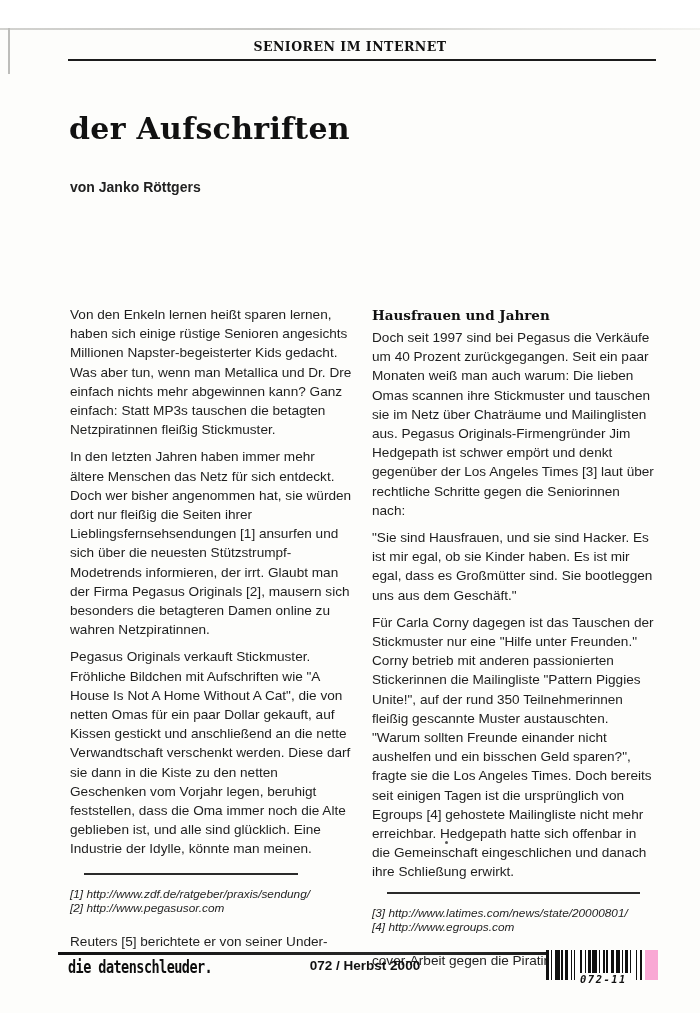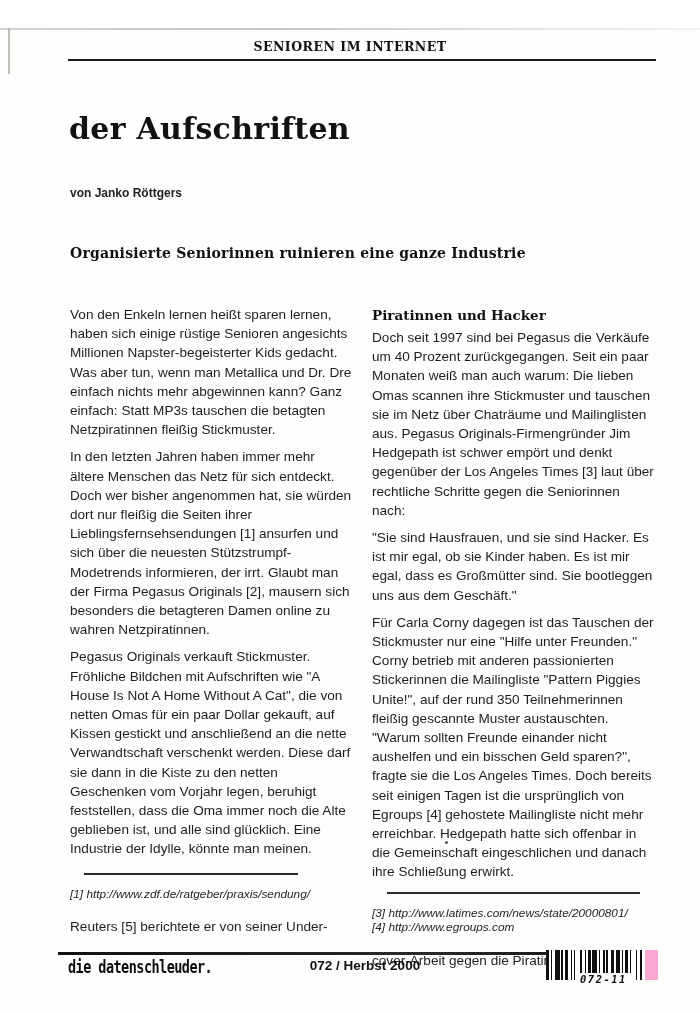--- a/index.html
+++ b/index.html
@@ -16,21 +16,21 @@
   .scan-leftline{position:absolute;top:0;left:8px;width:2px;height:46px;background:#bdbdba;}
   .speck{position:absolute;width:3px;height:3px;border-radius:50%;background:#555;}
 
   .slab{font-family:"DejaVu Serif",serif;font-weight:bold;color:#111;}
 
   .header-label{position:absolute;top:11px;left:0;width:100%;text-align:center;
     font-size:12.5px;letter-spacing:.5px;}
   .header-rule{position:absolute;left:68px;top:31px;width:588px;height:2px;background:#1c1c1c;}
 
   .title{position:absolute;left:69px;top:83px;font-size:30px;line-height:36px;letter-spacing:.3px;}
-  .byline{position:absolute;left:70px;top:158px;font-size:12px;font-weight:bold;color:#222;}
+  .byline{position:absolute;left:70px;top:151px;font-size:14px;font-weight:bold;color:#222;}
   .standfirst{position:absolute;left:70px;top:217px;font-size:14px;letter-spacing:.2px;}
 
   .col{position:absolute;top:277px;width:282px;font-size:13.6px;line-height:19.2px;color:#1e1e1e;}
   #left-col{left:70px;}
   #right-col{left:372px;}
   .col p{margin:0 0 8px 0;}
   .section-heading{font-family:"DejaVu Serif",serif;font-weight:bold;font-size:13.5px;
     color:#111;margin:0 0 3px 0;line-height:20px;}
 
   .fn-rule{height:2px;background:#2a2a2a;border:none;}
@@ -63,35 +63,35 @@
   <div class="scan-leftline"></div>
 
   <div class="header-label slab">SENIOREN IM INTERNET</div>
   <div class="header-rule"></div>
 
   <div class="title slab">
     <div>der Aufschriften</div>
   </div>
   <div class="byline">von Janko Röttgers</div>
 
-  <div class="standfirst slab">Organisierte Seniorinnen ruinieren eine ganze Industrie</div>
 
   <div class="col" id="left-col">
     <p>Von den Enkeln lernen heißt sparen lernen, haben sich einige rüstige Senioren angesichts Millionen Napster-begeisterter Kids gedacht. Was aber tun, wenn man Metallica und Dr. Dre einfach nichts mehr abgewinnen kann? Ganz einfach: Statt MP3s tauschen die betagten Netzpiratinnen fleißig Stickmuster.</p>
     <p>In den letzten Jahren haben immer mehr ältere Menschen das Netz für sich entdeckt. Doch wer bisher angenommen hat, sie würden dort nur fleißig die Seiten ihrer Lieblingsfernsehsendungen [1] ansurfen und sich über die neuesten Stützstrumpf-Modetrends informieren, der irrt. Glaubt man der Firma Pegasus Originals [2], mausern sich besonders die betagteren Damen online zu wahren Netzpiratinnen.</p>
     <p>Pegasus Originals verkauft Stickmuster. Fröhliche Bildchen mit Aufschriften wie "A House Is Not A Home Without A Cat", die von netten Omas für ein paar Dollar gekauft, auf Kissen gestickt und anschließend an die nette Verwandtschaft verschenkt werden. Diese darf sie dann in die Kiste zu den netten Geschenken vom Vorjahr legen, beruhigt feststellen, dass die Oma immer noch die Alte geblieben ist, und alle sind glücklich. Eine Industrie der Idylle, könnte man meinen.</p>
     <div class="fn-rule"></div>
     <div class="footnotes">
       <div>[1] http://www.zdf.de/ratgeber/praxis/sendung/</div>
+      <div>[2] http://www.pegasusor.com</div>
     </div>
     <p class="continuation">Reuters [5] berichtete er von seiner Under-</p>
   </div>
 
   <div class="col" id="right-col">
-    <div class="section-heading">Piratinnen und Hacker</div>
+    <div class="section-heading">Hausfrauen und Jahren</div>
     <p>Doch seit 1997 sind bei Pegasus die Verkäufe um 40 Prozent zurückgegangen. Seit ein paar Monaten weiß man auch warum: Die lieben Omas scannen ihre Stickmuster und tauschen sie im Netz über Chaträume und Mailinglisten aus. Pegasus Originals-Firmengründer Jim Hedgepath ist schwer empört und denkt gegenüber der Los Angeles Times [3] laut über rechtliche Schritte gegen die Seniorinnen nach:</p>
     <p>"Sie sind Hausfrauen, und sie sind Hacker. Es ist mir egal, ob sie Kinder haben. Es ist mir egal, dass es Großmütter sind. Sie bootleggen uns aus dem Geschäft."</p>
     <p>Für Carla Corny dagegen ist das Tauschen der Stickmuster nur eine "Hilfe unter Freunden." Corny betrieb mit anderen passionierten Stickerinnen die Mailingliste "Pattern Piggies Unite!", auf der rund 350 Teilnehmerinnen fleißig gescannte Muster austauschten. "Warum sollten Freunde einander nicht aushelfen und ein bisschen Geld sparen?", fragte sie die Los Angeles Times. Doch bereits seit einigen Tagen ist die ursprünglich von Egroups [4] gehostete Mailingliste nicht mehr erreichbar. Hedgepath hatte sich offenbar in die Gemeinschaft eingeschlichen und danach ihre Schließung erwirkt.</p>
     <div class="fn-rule"></div>
     <div class="footnotes">
       <div>[3] http://www.latimes.com/news/state/20000801/</div>
       <div>[4] http://www.egroups.com</div>
     </div>
     <p class="continuation">cover-Arbeit gegen die Piratinnen:</p>
   </div>

